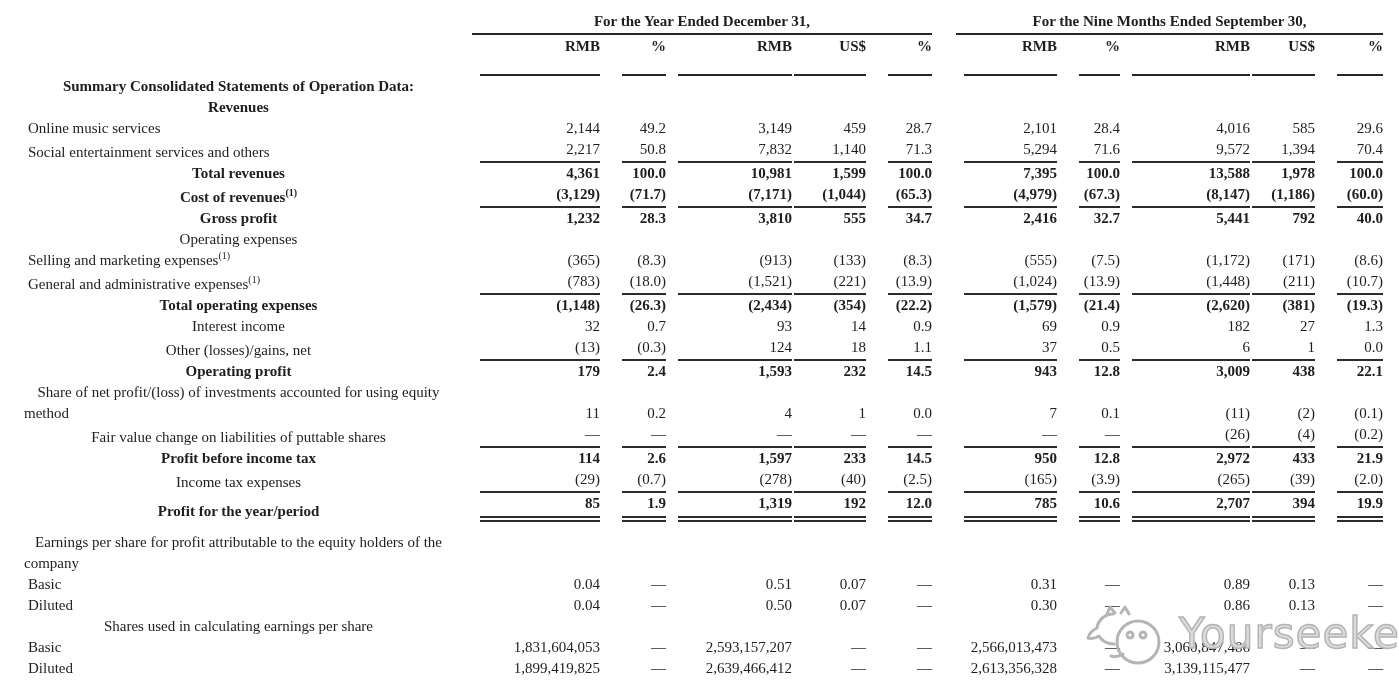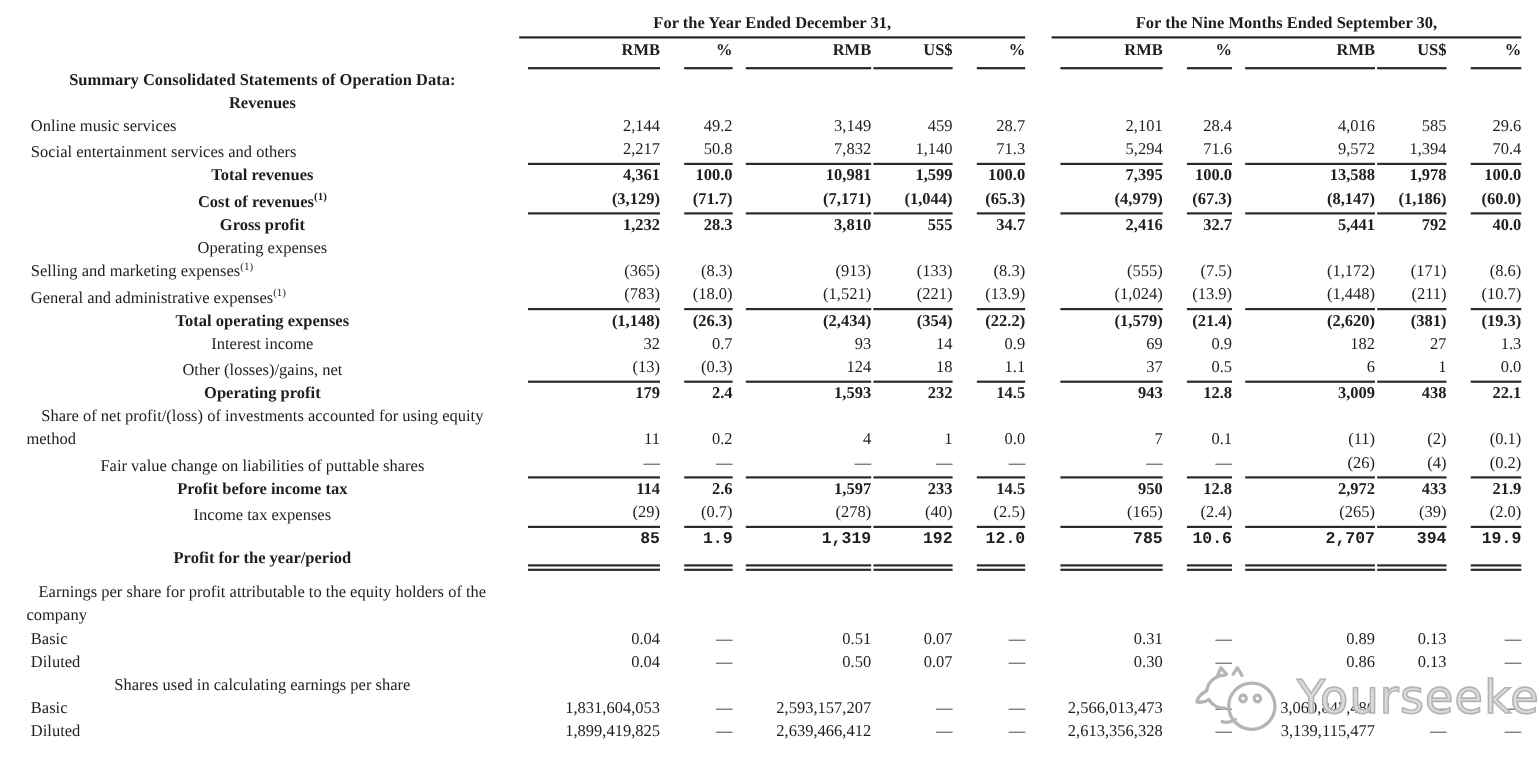--- a/index.html
+++ b/index.html
@@ -15,28 +15,28 @@
   .i1{padding-left:28px;}
   .iw{padding-left:24px;}
   sup{font-size:10px;line-height:0;}
   .b{font-weight:bold;}
   
   .cl{line-height:21px;margin-right:2px;min-height:21px;}
   td.rmb .cl, th.rmb .cl{margin-left:10px;}
   td.usd .cl, th.usd .cl{}
   td.pct .cl, th.pct .cl{margin-left:20px;}
   .ul{border-bottom:2px solid #2b2b2b;padding-bottom:1px;}
-  .dul{border-bottom:6px double #2b2b2b;padding-bottom:12px;font-family:Liberation Mono, monospace;}
+  .dul{border-bottom:6px double #2b2b2b;padding-bottom:2px;}
   .gap{padding-top:10px;}
   
   thead th{font-weight:bold;}
   .pa{padding-top:10px;}
   .gl{text-align:center;line-height:22px;border-bottom:2.5px solid #262626;margin:0 2px;padding-bottom:1px;}
   .yl{text-align:center;line-height:22px;border-bottom:2.5px solid #262626;margin:0 4px;padding-bottom:1px;}
-  .hul{text-align:right;line-height:22px;border-bottom:2px solid #262626;padding-bottom:4px;}
+  .hul{text-align:right;line-height:22px;border-bottom:2px solid #262626;padding-bottom:17px;}
   .note{text-align:center;line-height:20px;padding:2px 120px 3px 0;font-weight:bold;}
   
   .watermark{position:absolute;left:1083px;top:594px;display:flex;align-items:center;z-index:5;pointer-events:none;}
   .wtext{
     font-family:"DejaVu Sans", sans-serif;font-size:42px;letter-spacing:1px;
     color:rgba(255,255,255,0.25);-webkit-text-stroke:1.4px #b3b3b3;
     text-shadow:0 0 1px #cfcfcf;
   }
 </style>
 </head>
@@ -734,21 +734,21 @@
           <div class="cl ul">(40)</div>
         </td>
         <td class="pct">
           <div class="cl ul">(2.5)</div>
         </td>
         <td></td>
         <td class="rmb">
           <div class="cl ul">(165)</div>
         </td>
         <td class="pct">
-          <div class="cl ul">(2.4)</div>
+          <div class="cl ul">(3.9)</div>
         </td>
         <td class="rmb">
           <div class="cl ul">(265)</div>
         </td>
         <td class="usd">
           <div class="cl ul">(39)</div>
         </td>
         <td class="pct">
           <div class="cl ul">(2.0)</div>
         </td>

